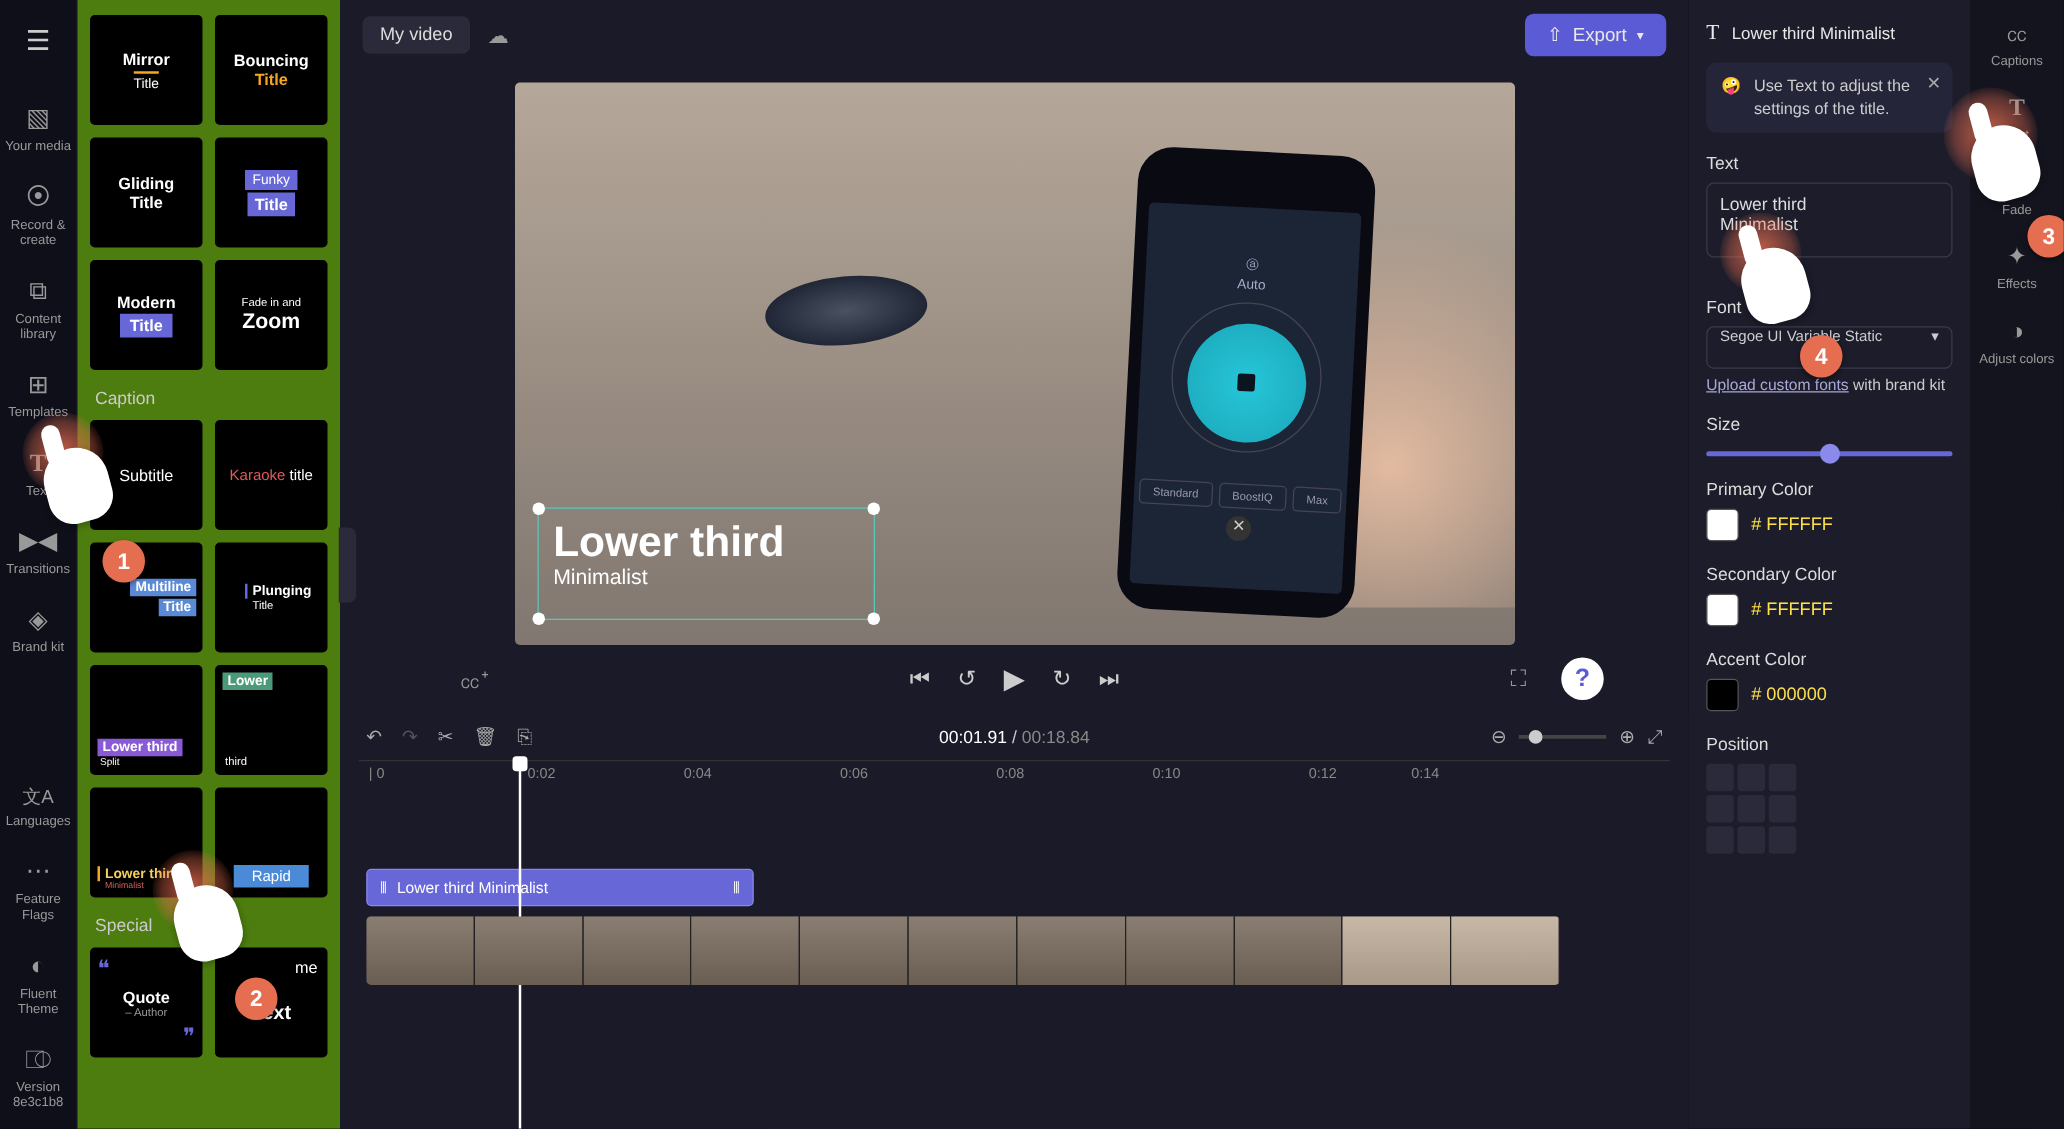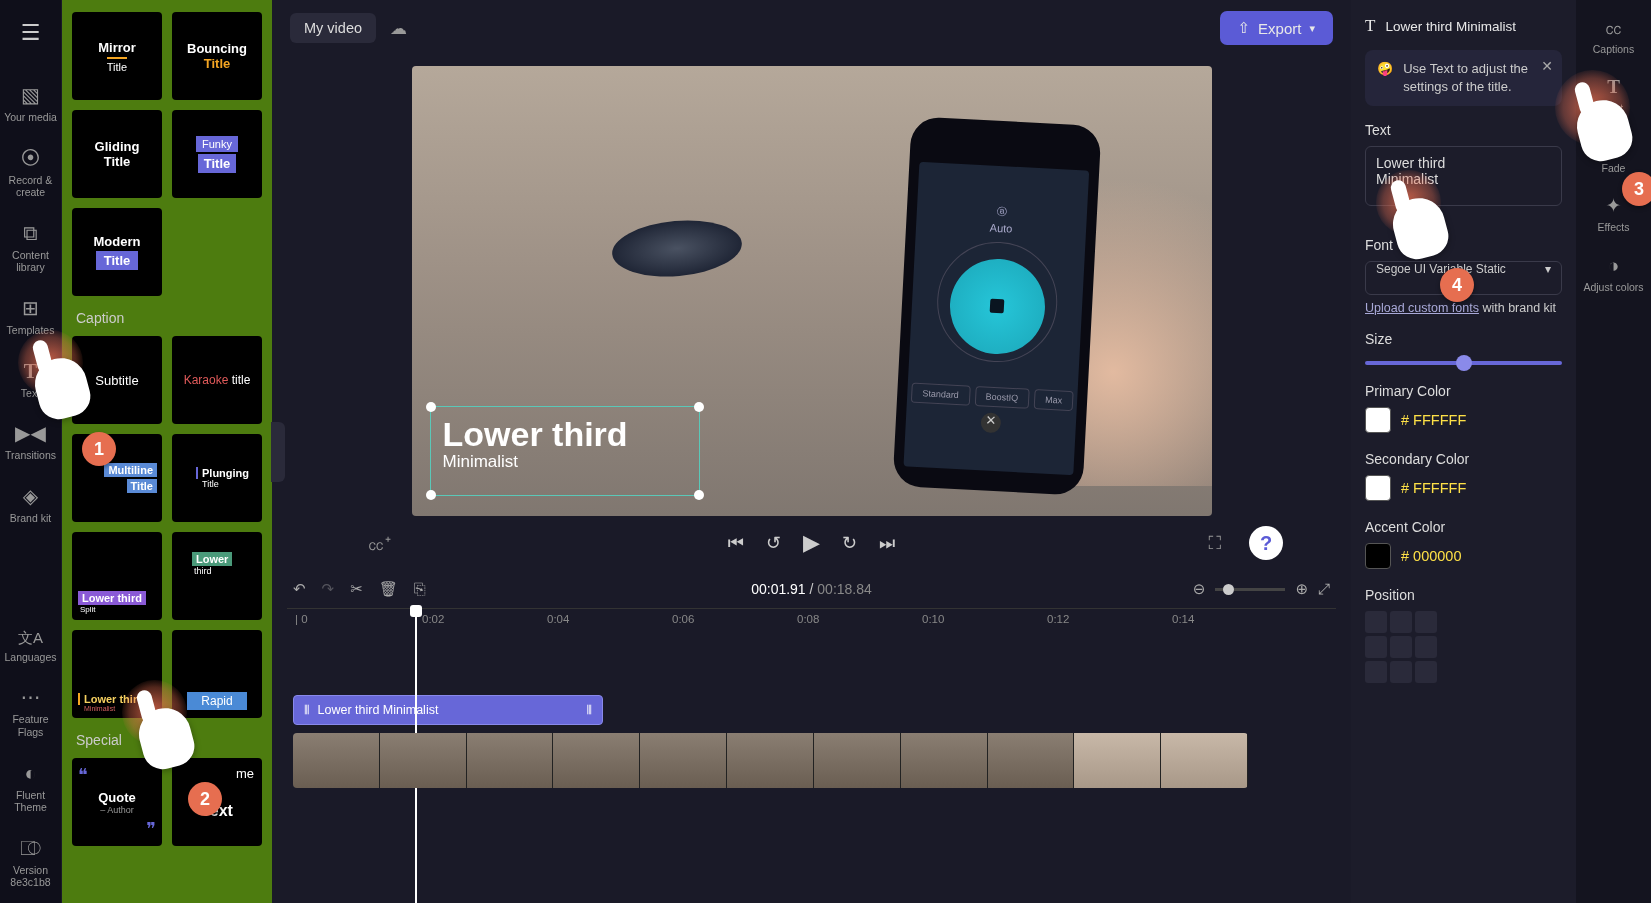--- a/index.html
+++ b/index.html
@@ -374,20 +374,24 @@
         <span style="font-weight:700">Title</span>
       </div>
     <div class="tp-card">
         <span style="background:#6767d8;padding:2px 6px;font-size:11px">Funky</span>
         <span style="background:#6767d8;padding:2px 6px;font-weight:700;margin-top:2px">Title</span>
       </div>
     <div class="tp-card">
         <span style="font-weight:600">Modern</span>
         <span style="background:#6767d8;padding:2px 8px;font-weight:700;margin-top:2px">Title</span>
       </div>
+    <div class="tp-card">
+        <span style="font-size:9px">Fade in and</span>
+        <span style="font-weight:700;font-size:17px">Zoom</span>
+      </div>
   </div>
   <div class="tp-section-title">Caption</div>
   <div class="tp-grid">
     <div class="tp-card">
         <span>Subtitle</span>
       </div>
     <div class="tp-card">
         <span style="font-size:12px"><span style="color:#e05a5a">Karaoke</span> title</span>
       </div>
     <div class="tp-card" style="align-items:flex-end;padding-left:8px">
@@ -395,21 +399,21 @@
         <span style="background:#5a8ad6;padding:1px 4px;font-size:11px;font-weight:700;margin-top:2px">Title</span>
       </div>
     <div class="tp-card" style="align-items:flex-start;padding-left:24px">
         <span style="border-left:2px solid #6767d8;padding-left:4px;font-size:11px;font-weight:700">Plunging</span>
         <span style="font-size:9px;padding-left:6px">Title</span>
       </div>
     <div class="tp-card" style="justify-content:flex-end;align-items:flex-start;padding:6px">
         <span style="background:#8a5ad6;padding:1px 4px;font-size:11px;font-weight:700">Lower third</span>
         <span style="font-size:8px;padding-left:2px">Split</span>
       </div>
-    <div class="tp-card" style="justify-content:flex-start;align-items:flex-start;padding:20px">
+    <div class="tp-card" style="justify-content:space-between;align-items:flex-start;padding:6px">
         <span style="background:#4a9a7a;padding:1px 4px;font-size:11px;font-weight:700">Lower</span>
         <span style="font-size:9px;padding-left:2px">third</span>
       </div>
     <div class="tp-card" style="justify-content:flex-end;align-items:flex-start;padding:6px">
         <span style="border-left:2px solid #f5a623;padding-left:4px;font-size:11px;font-weight:700;color:#f5d060">Lower third</span>
         <span style="font-size:7px;color:#d06060;padding-left:6px">Minimalist</span>
       </div>
     <div class="tp-card" style="justify-content:flex-end;padding-bottom:8px">
         <span style="background:#4a8ad6;padding:2px 14px;font-size:12px">Rapid</span>
       </div>
@@ -504,21 +508,21 @@
     </div>
     <div class="tl-ruler-wrap">
       <div class="ruler">
         <span class="tick" style="left:8px">| <span>0</span></span>
         <span class="tick" style="left:135px"><span>0:02</span></span>
         <span class="tick" style="left:260px"><span>0:04</span></span>
         <span class="tick" style="left:385px"><span>0:06</span></span>
         <span class="tick" style="left:510px"><span>0:08</span></span>
         <span class="tick" style="left:635px"><span>0:10</span></span>
         <span class="tick" style="left:760px"><span>0:12</span></span>
-        <span class="tick" style="left:885px"><span>0:14</span></span>
+        <span class="tick" style="left:842px"><span>0:14</span></span>
       </div>
       <div class="playhead"></div>
       <div class="tl-tracks">
         <div style="height:55px"></div>
         <div class="text-clip">
           <span>⦀</span>
           <span>Lower third Minimalist</span>
           <span style="margin-left:auto">⦀</span>
         </div>
         <div class="video-track">

